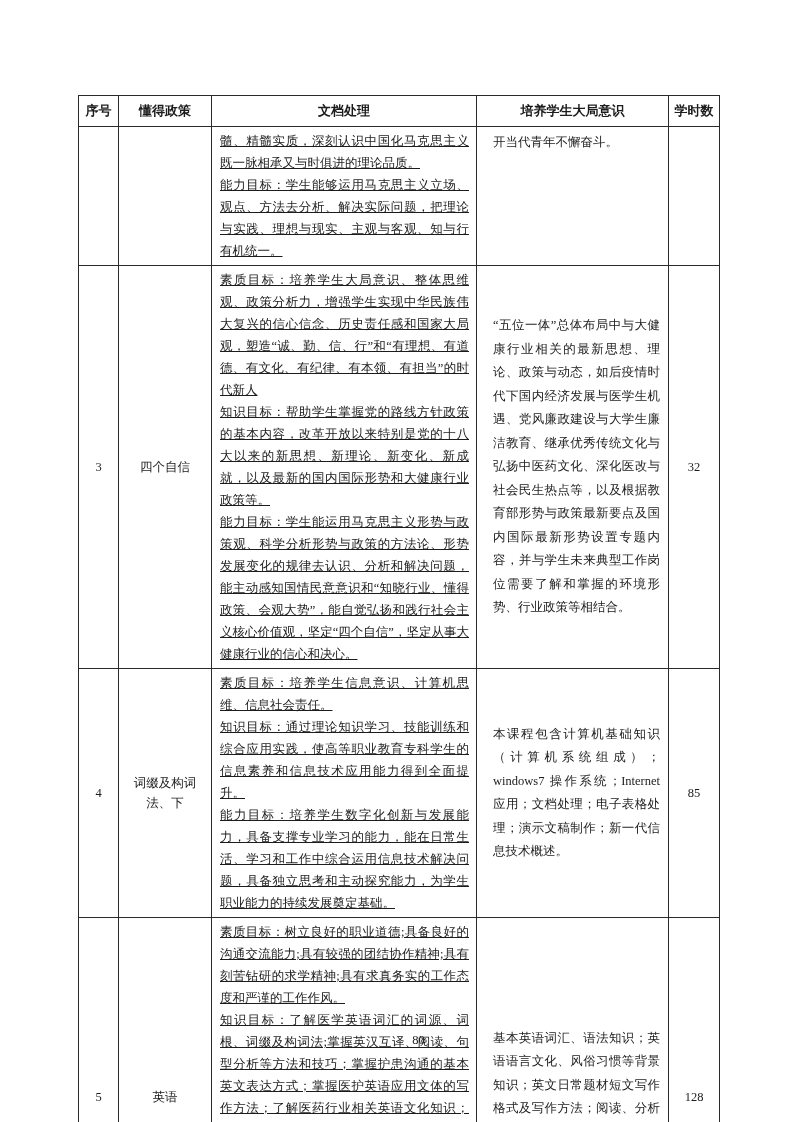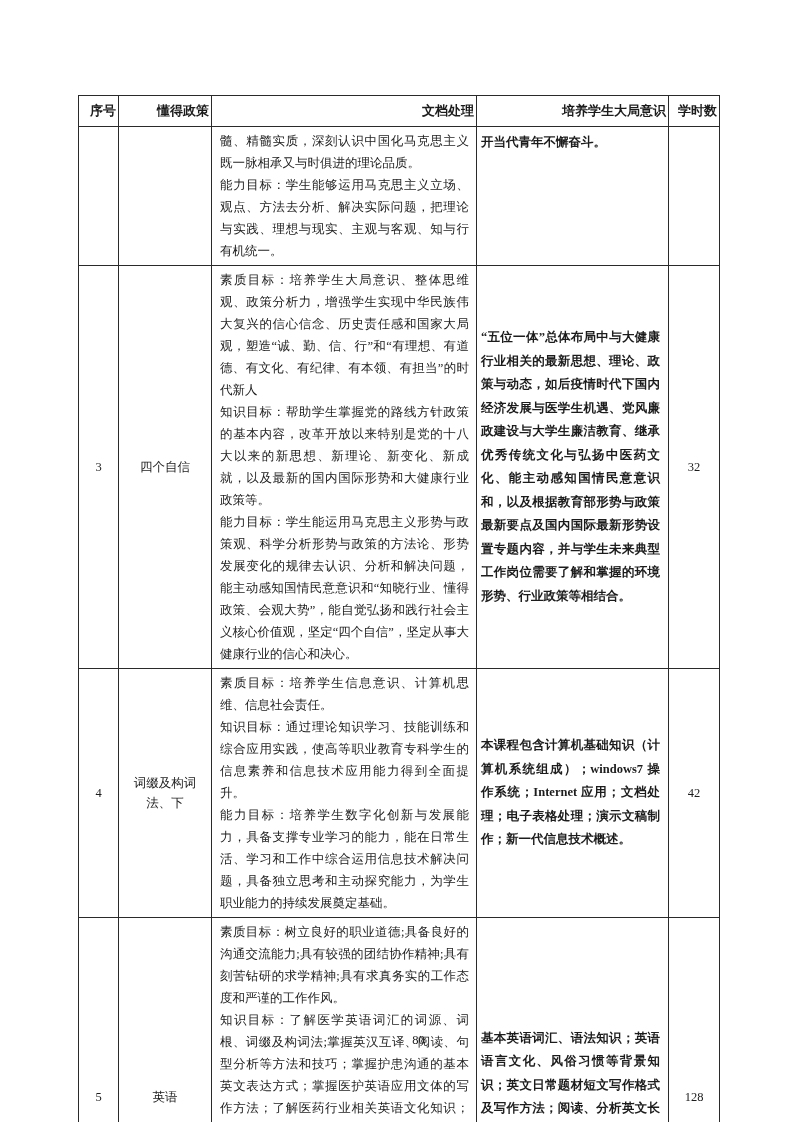--- a/index.html
+++ b/index.html
@@ -20,45 +20,45 @@
     table-layout: fixed;
   }
   .doc-table td, .doc-table th {
     border: 1.4px solid #2a2a2a;
     font-size: 12.5px;
     overflow: hidden;
   }
   .doc-table th {
     font-weight: bold;
     font-size: 13px;
-    text-align: right;
+    text-align: center;
     vertical-align: middle;
     height: 31px;
     padding: 2px 2px;
   }
   td.c-seq, td.c-name, td.c-hours {
     text-align: center;
     vertical-align: middle;
     padding: 2px 4px;
     line-height: 20px;
   }
   td.c-obj {
     vertical-align: top;
     text-align: justify;
     padding: 3px 7px 3px 8px;
     line-height: 22px;
     white-space: pre-line;
+    text-decoration: underline;
   }
   td.c-content {
     vertical-align: middle;
     text-align: justify;
-    padding: 4px 8px 4px 4px;
+    padding: 4px 8px 4px 16px;
     line-height: 23.5px;
     white-space: pre-line;
-    font-weight: bold;
   }
   td.v-top { vertical-align: top; }
   .page-number {
     position: absolute;
     left: 0;
     right: 0;
     top: 1033px;
     text-align: center;
     font-size: 12.5px;
     padding-left: 44px;
@@ -92,31 +92,31 @@
 能力目标：学生能够运用马克思主义立场、观点、方法去分析、解决实际问题，把理论与实践、理想与现实、主观与客观、知与行有机统一。</td>
       <td class="c-content v-top">开当代青年不懈奋斗。</td>
       <td class="c-hours"></td>
     </tr>
     <tr style="height:330px">
       <td class="c-seq">3</td>
       <td class="c-name">四个自信</td>
       <td class="c-obj">素质目标：培养学生大局意识、整体思维观、政策分析力，增强学生实现中华民族伟大复兴的信心信念、历史责任感和国家大局观，塑造“诚、勤、信、行”和“有理想、有道德、有文化、有纪律、有本领、有担当”的时代新人
 知识目标：帮助学生掌握党的路线方针政策的基本内容，改革开放以来特别是党的十八大以来的新思想、新理论、新变化、新成就，以及最新的国内国际形势和大健康行业政策等。
 能力目标：学生能运用马克思主义形势与政策观、科学分析形势与政策的方法论、形势发展变化的规律去认识、分析和解决问题，能主动感知国情民意意识和“知晓行业、懂得政策、会观大势”，能自觉弘扬和践行社会主义核心价值观，坚定“四个自信”，坚定从事大健康行业的信心和决心。</td>
-      <td class="c-content">“五位一体”总体布局中与大健康行业相关的最新思想、理论、政策与动态，如后疫情时代下国内经济发展与医学生机遇、党风廉政建设与大学生廉洁教育、继承优秀传统文化与弘扬中医药文化、能主动感知国情民意意识和，以及根据教育部形势与政策最新要点及国内国际最新形势设置专题内容，并与学生未来典型工作岗位需要了解和掌握的环境形势、行业政策等相结合。</td>
+      <td class="c-content">“五位一体”总体布局中与大健康行业相关的最新思想、理论、政策与动态，如后疫情时代下国内经济发展与医学生机遇、党风廉政建设与大学生廉洁教育、继承优秀传统文化与弘扬中医药文化、深化医改与社会民生热点等，以及根据教育部形势与政策最新要点及国内国际最新形势设置专题内容，并与学生未来典型工作岗位需要了解和掌握的环境形势、行业政策等相结合。</td>
       <td class="c-hours">32</td>
     </tr>
     <tr style="height:195px">
       <td class="c-seq">4</td>
       <td class="c-name">词缀及构词法、下</td>
       <td class="c-obj">素质目标：培养学生信息意识、计算机思维、信息社会责任。
 知识目标：通过理论知识学习、技能训练和综合应用实践，使高等职业教育专科学生的信息素养和信息技术应用能力得到全面提升。
 能力目标：培养学生数字化创新与发展能力，具备支撑专业学习的能力，能在日常生活、学习和工作中综合运用信息技术解决问题，具备独立思考和主动探究能力，为学生职业能力的持续发展奠定基础。</td>
       <td class="c-content">本课程包含计算机基础知识（计算机系统组成）；windows7 操作系统；Internet 应用；文档处理；电子表格处理；演示文稿制作；新一代信息技术概述。</td>
-      <td class="c-hours">42</td>
+      <td class="c-hours">85</td>
     </tr>
     <tr style="height:275px">
       <td class="c-seq">5</td>
       <td class="c-name">英语</td>
       <td class="c-obj">素质目标：树立良好的职业道德;具备良好的沟通交流能力;具有较强的团结协作精神;具有刻苦钻研的求学精神;具有求真务实的工作态度和严谨的工作作风。
 知识目标：了解医学英语词汇的词源、词根、词缀及构词法;掌握英汉互译、阅读、句型分析等方法和技巧；掌握护患沟通的基本英文表达方式；掌握医护英语应用文体的写作方法；了解医药行业相关英语文化知识；了解英语国家语言文化背景，跨文化交流的语境和禁忌。
 能力目标：进行职场情景下的英语口语交流；书写常用的英文应用文；运用工具查阅相关英语资料，阅读和理解中等难度的医护类文章；听懂日常生活和涉外业务活动中的英语对话。</td>
       <td class="c-content">基本英语词汇、语法知识；英语语言文化、风俗习惯等背景知识；英文日常题材短文写作格式及写作方法；阅读、分析英文长难句及短文；行业英语常用句型。</td>
       <td class="c-hours">128</td>
     </tr>

